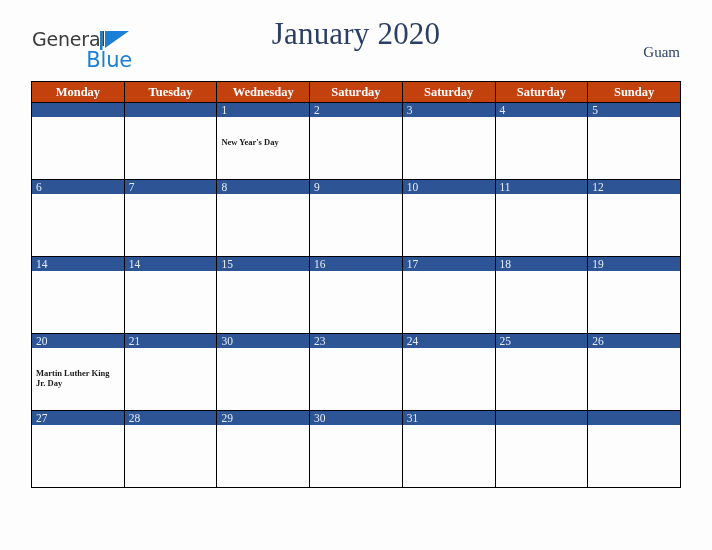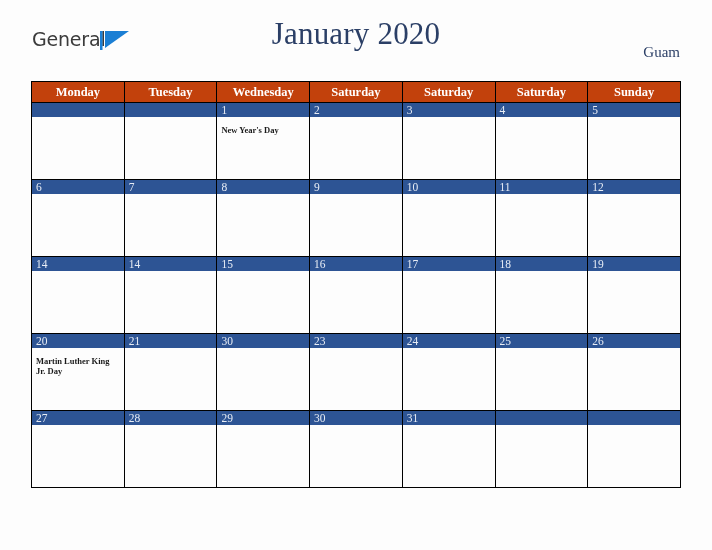--- a/index.html
+++ b/index.html
@@ -135,21 +135,21 @@
     color: #e8edf5;
     font-size: 11.5px;
     font-family: "Liberation Serif", serif;
     padding-left: 4px;
     box-sizing: border-box;
     overflow: hidden;
   }
 
   .holiday {
     display: block;
-    padding: 8px 4px 0 4px;
+    padding: 20px 4px 0 4px;
     font-size: 8.5px;
     line-height: 10px;
     font-weight: bold;
     color: #1a1a1a;
     font-family: "Liberation Serif", serif;
     word-wrap: break-word;
   }
 </style>
 </head>
 <body>
@@ -159,20 +159,21 @@
   <div class="header">
 
     <div class="logo">
       <span class="logo-row1">General</span>
       <span class="logo-triangle">
         <svg width="32" height="19" viewBox="0 0 32 19" xmlns="http://www.w3.org/2000/svg">
           <rect x="0" y="0" width="2.5" height="19" fill="#1b7fd4"></rect>
           <polygon points="5,0 29,0 5,17" fill="#1b7fd4"></polygon>
         </svg>
       </span>
+      <span class="logo-row2">Blue</span>
     </div>
 
     <div class="title">January 2020</div>
 
     <div class="locale">Guam</div>
 
   </div>
 
   <table class="calendar">
     <thead>

